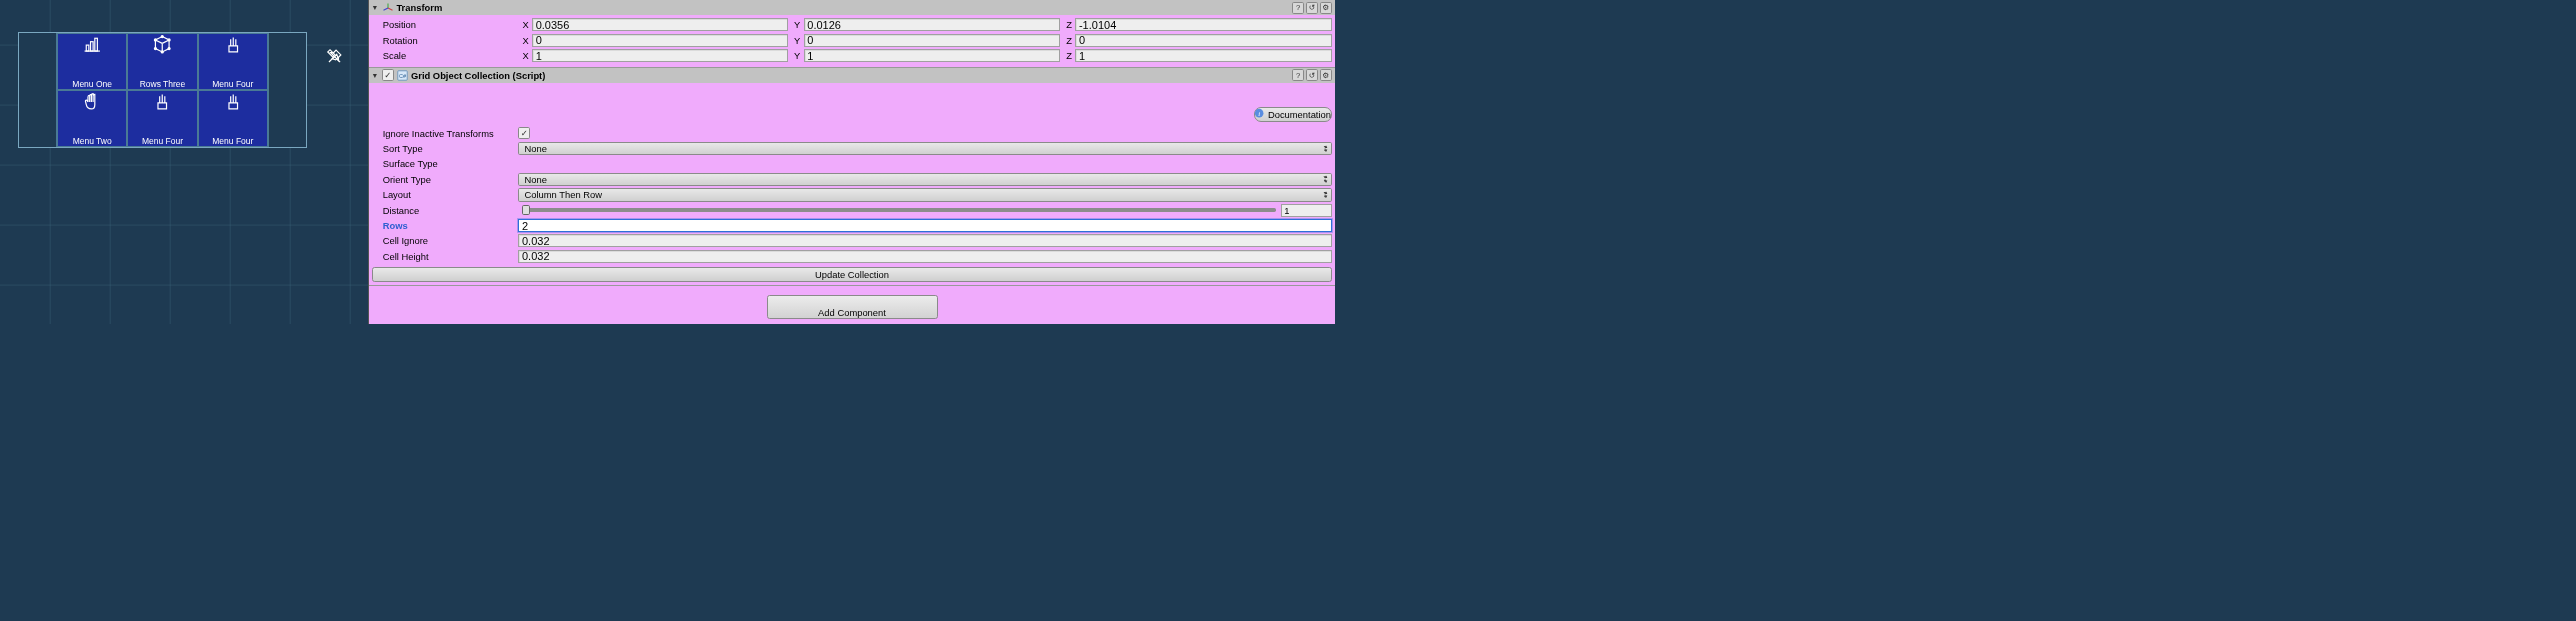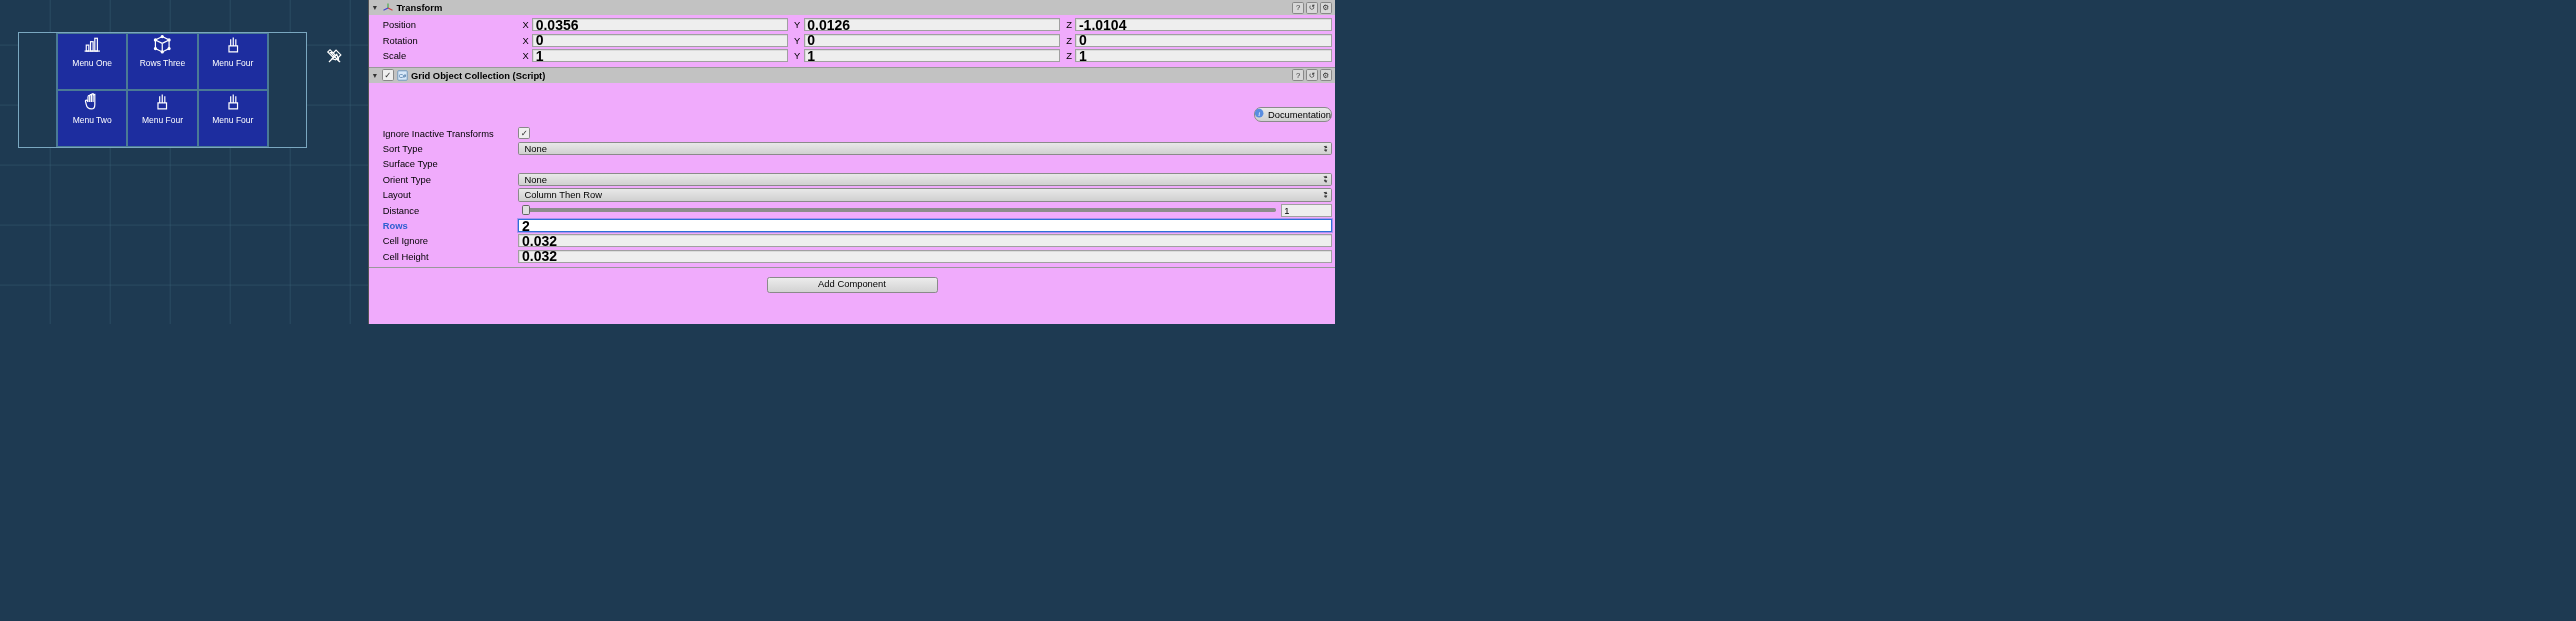--- a/index.html
+++ b/index.html
@@ -44,21 +44,21 @@
     display: grid;
     grid-template-columns: repeat(3, 1fr);
     grid-template-rows: repeat(2, 1fr);
   }
   .menu-item {
     border: 0.9px solid #4a7a95;
     background: #1d2d9f;
     display: flex;
     flex-direction: column;
     align-items: center;
-    justify-content: flex-start;
+    justify-content: space-between;
     color: #fff;
     font-size: 8.5px;
     gap: 3.4px;
   }
   .menu-item .icon-wrap { height: 20.5px; display:flex; align-items:center; justify-content:center; }
   .menu-item svg { width: 20.5px; height: 20.5px; stroke: #fff; fill: none; stroke-width: 1.4; }
 
   .pin-icon {
     position: absolute;
     left: 325px; top: 47px;
@@ -122,24 +122,23 @@
   }
   .prop-label.highlight { color: #2e5fd1; font-weight: bold; }
   .prop-fields { flex: 1; display: flex; align-items: center; gap: 1.7px; }
   .axis-label { width: 12px; text-align: right; font-size: 9.4px; padding-right:1.7px; }
   .num-input {
     flex: 1;
     height: 13px;
     background: #eeeeee;
     border: 0.9px solid #a0a0a0;
     box-shadow: inset 0.9px 0.9px 0 rgba(0,0,0,0.08);
-    font-size: 14px;
+    font-size: 11px;
     padding: 0 2.6px;
     font-family: inherit;
-    font-weight: bold;
   }
   .num-input.active {
     border: 0.9px solid #2e6fd8;
     background: #fff;
     box-shadow: 0 0 0 0.9px rgba(46,111,216,0.4);
   }
   .dropdown {
     flex: 1;
     height: 13.7px;
     background: linear-gradient(#e8e8e8,#d0d0d0);
@@ -200,24 +199,24 @@
   .doc-button {
     width: 78px; height:15.4px;
     background: linear-gradient(#e9e9e9,#cfcfcf);
     border:0.9px solid #8a8a8a; border-radius:7px;
     display:flex; align-items:center; justify-content:center; gap:3.4px;
     font-size:9.4px;
     margin-top:22px;
   }
   .add-comp-wrap { display:flex; justify-content:center; padding:8.5px 0; }
   .add-comp-btn {
-    width: 171px; height:16px;
+    width: 171px; height:24px;
     background: linear-gradient(#ececec,#d2d2d2);
     border:0.9px solid #8a8a8a; border-radius:2.6px;
-    display:flex; align-items:flex-start; justify-content:center;
+    display:flex; align-items:flex-end; justify-content:center;
     font-size:9.4px;
   }
 </style>
 </head>
 <body>
 
 <div class="scene-view">
   <div class="menu-panel">
     <div class="panel-gutter-left"></div>
     <div class="menu-grid">
@@ -455,20 +454,23 @@
         <div class="prop-fields">
             <input class="num-input" value="0.032" style="">
           </div>
       </div>
       <div class="prop-row">
         <span class="prop-label">Cell Height</span>
         <div class="prop-fields">
             <input class="num-input" value="0.032" style="">
           </div>
       </div>
+      <div class="wide-button">
+        <span>Update Collection</span>
+      </div>
     </div>
   </div>
 
   <div class="add-comp-wrap">
     <div class="add-comp-btn">
       <span>Add Component</span>
     </div>
   </div>
 
 </div>

